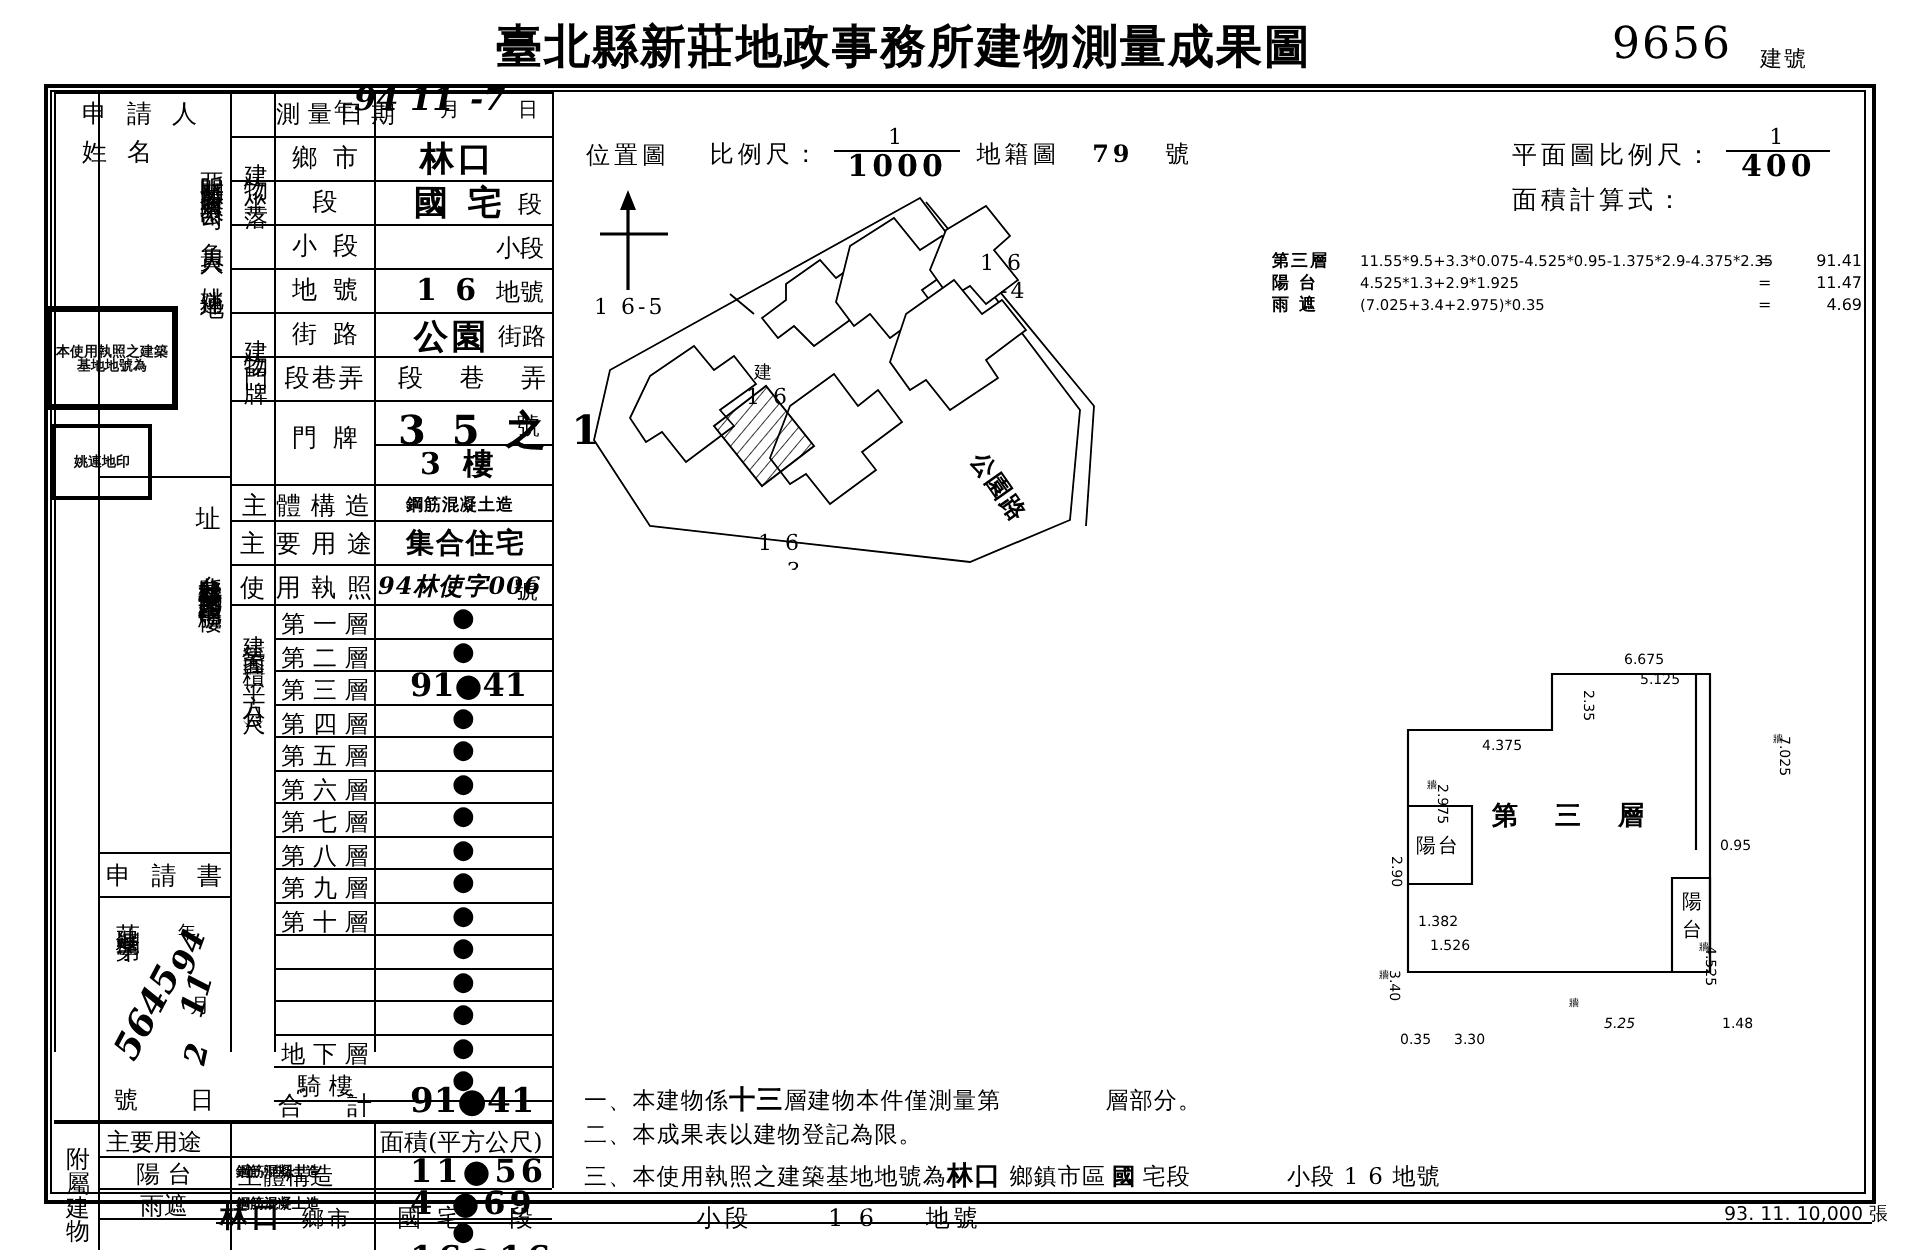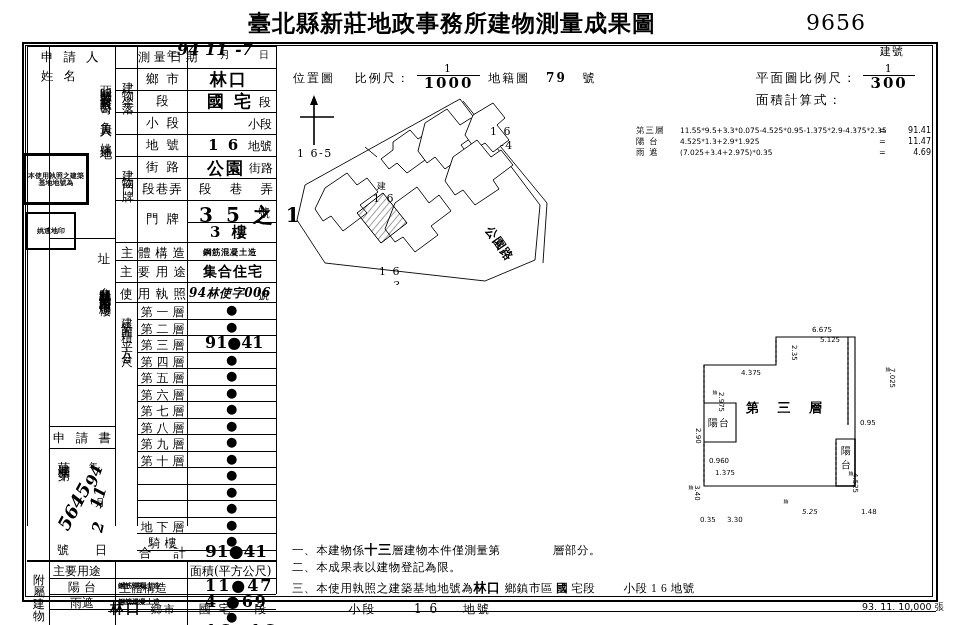--- a/index.html
+++ b/index.html
@@ -6,21 +6,21 @@
   body{width:960px;height:625px;position:relative;overflow:hidden;
        font-family:"DejaVu Serif","Liberation Serif",serif;color:#000;
        filter:contrast(1.05);}
   .abs{position:absolute;}
   .vt{writing-mode:vertical-rl;text-orientation:upright;}
 
   
   #title{left:248px;top:8px;font-size:23px;font-weight:bold;letter-spacing:1px;
          font-family:"DejaVu Serif","Liberation Serif",serif;white-space:nowrap;}
   #bldg-no{left:806px;top:10px;font-size:22px;font-family:"DejaVu Serif",serif;letter-spacing:1px;}
-  #bldg-no-label{left:880px;top:22px;font-size:11px;letter-spacing:1px;margin-top:22px;}
+  #bldg-no-label{left:880px;top:22px;font-size:11px;letter-spacing:1px;}
 
   
   #frame{left:22px;top:42px;width:912px;height:556px;border:2px solid #000;}
   #frame-inner{left:25px;top:45px;width:906px;height:550px;border:1px solid #000;}
 
   
   #ltable{left:27px;top:46px;width:250px;height:548px;}
   .hline{position:absolute;background:#000;height:1px;}
   .vline{position:absolute;background:#000;width:1px;}
   .lbl{font-size:12.5px;letter-spacing:3px;white-space:nowrap;}
@@ -45,27 +45,27 @@
   #posmap-lbl{left:293px;top:64px;font-size:12px;letter-spacing:2px;}
   .frac{display:inline-block;text-align:center;vertical-align:middle;
         line-height:1.05;position:relative;top:-1px;}
   .frac .num{display:block;font-size:11px;border-bottom:1px solid #000;padding:0 7px;}
   .frac .den{display:block;font-size:15px;font-weight:bold;padding:0 7px;}
   #planscale{left:756px;top:64px;font-size:12.5px;letter-spacing:2px;}
   #areacalc-lbl{left:756px;top:92px;font-size:12.5px;letter-spacing:2px;}
 
   .formula-row{position:absolute;font-size:7.4px;white-space:nowrap;
                font-family:"DejaVu Sans","Liberation Sans",sans-serif;}
-  .formula-lbl{position:absolute;font-size:8.5px;font-weight:normal;letter-spacing:1px;}
+  .formula-lbl{position:absolute;font-size:8.5px;font-weight:bold;letter-spacing:1px;}
   .formula-eq{position:absolute;font-size:8px;font-family:"DejaVu Sans",sans-serif;}
   .formula-res{position:absolute;font-size:8px;font-family:"DejaVu Sans",sans-serif;
                text-align:right;width:34px;}
 
   
-  .note{position:absolute;font-size:11.5px;letter-spacing:0.6px;white-space:nowrap;font-family:Liberation Serif, serif;}
+  .note{position:absolute;font-size:11.5px;letter-spacing:0.6px;white-space:nowrap;}
   #footer-left{left:110px;top:600px;font-size:12px;letter-spacing:2px;white-space:nowrap;}
   #footer-right{left:862px;top:601px;font-size:9.5px;font-family:"DejaVu Sans",sans-serif;}
 
   
   .dim{position:absolute;font-size:7px;font-family:"DejaVu Sans","Liberation Sans",sans-serif;
        color:#000;white-space:nowrap;}
   .dimv{position:absolute;font-size:7px;font-family:"DejaVu Sans",sans-serif;
         writing-mode:vertical-rl;white-space:nowrap;}
   svg{display:block;}
 </style>
@@ -271,21 +271,21 @@
   <div class="vline" style="left:160px;top:514px;height:80px;"></div>
 
   <div class="abs" style="left:26px;top:517px;font-size:12px;letter-spacing:0;">主要用途</div>
   <div class="abs" style="left:92px;top:534px;font-size:12px;letter-spacing:0;">主體構造</div>
   <div class="abs" style="left:163px;top:517px;font-size:12px;letter-spacing:0;">面積(平方公尺)</div>
   <div class="hline" style="left:22px;top:532px;width:227px;"></div>
 
   <div id="attached-rows">
       <div class="abs" style="left: 26px; top: 533px; width: 58px; font-size: 12px; letter-spacing: 0px; text-align: center;">陽        台</div>
       <div class="abs" style="left: 91px; top: 535px; font-size: 7px; font-weight: bold; letter-spacing: 0px;">鋼筋混凝土造</div>
-      <div class="abs val" style="left: 178px; top: 530px; font-size: 16px;">11●47</div>
+      <div class="abs val" style="left: 178px; top: 530px; font-size: 16px;">11●56</div>
       <div class="hline" style="left: 22px; top: 547.5px; width: 227px;"></div>
       <div class="abs" style="left: 26px; top: 548.5px; width: 58px; font-size: 12px; letter-spacing: 0px; text-align: center;">雨遮</div>
       <div class="abs" style="left: 91px; top: 550.5px; font-size: 7px; font-weight: bold; letter-spacing: 0px;">鋼筋混凝土造</div>
       <div class="abs val" style="left: 178px; top: 545.5px; font-size: 16px;">4 ●69</div>
       <div class="hline" style="left: 22px; top: 563px; width: 227px;"></div>
       <div class="abs" style="left: 26px; top: 564px; width: 58px; font-size: 12px; letter-spacing: 0px; text-align: center;"></div>
       <div class="abs" style="left: 91px; top: 566px; font-size: 7px; font-weight: bold; letter-spacing: 0px;"></div>
       <div class="abs val" style="left: 199px; top: 563px; font-size: 13px;">●</div>
       <div class="hline" style="left: 22px; top: 578.5px; width: 227px;"></div>
     </div>
@@ -384,21 +384,21 @@
   <text x="88" y="117" font-family="DejaVu Serif, serif" font-size="11" letter-spacing="1.5">1 6</text>
   <g transform="translate(200,145) rotate(55)">
     <text x="0" y="0" font-family="DejaVu Serif, serif" font-size="12" letter-spacing="1px" font-weight="bold">公園路</text>
   </g>
 </svg>
 
 <div class="abs" id="planscale">
   <span>平面圖比例尺：</span>
   <span class="frac">
     <span class="num">1</span>
-    <span class="den">300</span>
+    <span class="den">400</span>
   </span>
 </div>
 <div class="abs" id="areacalc-lbl">面積計算式：</div>
 
 <div id="formulas">
     <div class="formula-lbl" style="left: 636px; top: 125px;">第三層</div>
     <div class="formula-row" style="left: 680px; top: 126px;">11.55*9.5+3.3*0.075-4.525*0.95-1.375*2.9-4.375*2.35</div>
     <div class="formula-eq" style="left: 879px; top: 126px;">=</div>
     <div class="formula-res" style="left: 897px; top: 126px;">91.41</div>
     <div class="formula-lbl" style="left: 636px; top: 136px;">陽   台</div>
@@ -439,22 +439,22 @@
   </g>
 </svg>
 
 <div id="plan-dims">
     <div class="dim" style="left: 812px; top: 326px;">6.675</div>
     <div class="dim" style="left: 820px; top: 336px;">5.125</div>
     <div class="dim" style="left: 741px; top: 369px;">4.375</div>
     <div class="dimv" style="left: 790px; top: 345px;">2.35</div>
     <div class="dimv" style="left: 717px; top: 392px;">2.975</div>
     <div class="dimv" style="left: 694px; top: 428px;">2.90</div>
-    <div class="dim" style="left: 709px; top: 457px;">0.960</div>
-    <div class="dim" style="left: 715px; top: 469px;">1.375</div>
+    <div class="dim" style="left: 709px; top: 457px;">1.382</div>
+    <div class="dim" style="left: 715px; top: 469px;">1.526</div>
     <div class="dimv" style="left: 693px; top: 485px;">3.40</div>
     <div class="dim" style="left: 700px; top: 516px;">0.35</div>
     <div class="dim" style="left: 727px; top: 516px;">3.30</div>
     <div class="dim" style="left: 802px; top: 508px; font-style: italic;">5.25</div>
     <div class="dim" style="left: 861px; top: 508px;">1.48</div>
     <div class="dimv" style="left: 888px; top: 368px;">7.025</div>
     <div class="dim" style="left: 860px; top: 419px;">0.95</div>
     <div class="dimv" style="left: 851px; top: 473px;">4.525</div>
     <div class="dimv" style="left: 712px; top: 385px; font-size: 5px; font-family: &quot;DejaVu Serif&quot;, serif;">牆</div>
     <div class="dimv" style="left: 885px; top: 362px; font-size: 5px; font-family: &quot;DejaVu Serif&quot;, serif;">牆</div>
@@ -463,21 +463,21 @@
     <div class="dimv" style="left: 783px; top: 494px; font-size: 5px; font-family: &quot;DejaVu Serif&quot;, serif;">牆</div>
   </div>
 
 <div class="abs note" style="left:292px;top:541px;">
   <span>一、</span><span>本建物係</span><span style="font-weight:bold;font-size:13px;">十三</span><span>層建物本件僅測量第</span><span style="margin-left:52px;">層部分。</span>
 </div>
 <div class="abs note" style="left:292px;top:560px;">
   <span>二、</span><span>本成果表以建物登記為限。</span>
 </div>
 <div class="abs note" style="left:292px;top:579px;">
-  <span>三、</span><span>本使用執照之建築基地地號為</span><span style="font-weight:bold;font-size:13px;">林口</span><span style="margin-left:4px;">鄉鎮市區</span><span style="font-weight:bold;margin-left:3px;">國</span><span style="margin-left:3px;">宅段</span><span style="margin-left:28px;">小段 1 6  地號</span>
+  <span>三、</span><span>本使用執照之建築基地地號為</span><span style="font-weight:bold;font-size:13px;">林口</span><span style="margin-left:4px;">鄉鎮市區</span><span style="font-weight:bold;margin-left:3px;">國</span><span style="margin-left:3px;">宅段</span><span style="margin-left:48px;">小段 1 6  地號</span>
 </div>
 
 <div class="abs" id="footer-left">
   <span style="font-weight:bold;font-size:14px;">林口</span>
   <span style="font-size:11px;margin-left:3px;">鄉市</span>
   <span style="margin-left:16px;">國 宅</span>
   <span style="margin-left:16px;">段</span>
   <span style="margin-left:74px;">小段</span>
   <span style="margin-left:32px;">1 6</span>
   <span style="margin-left:18px;">地號</span>

